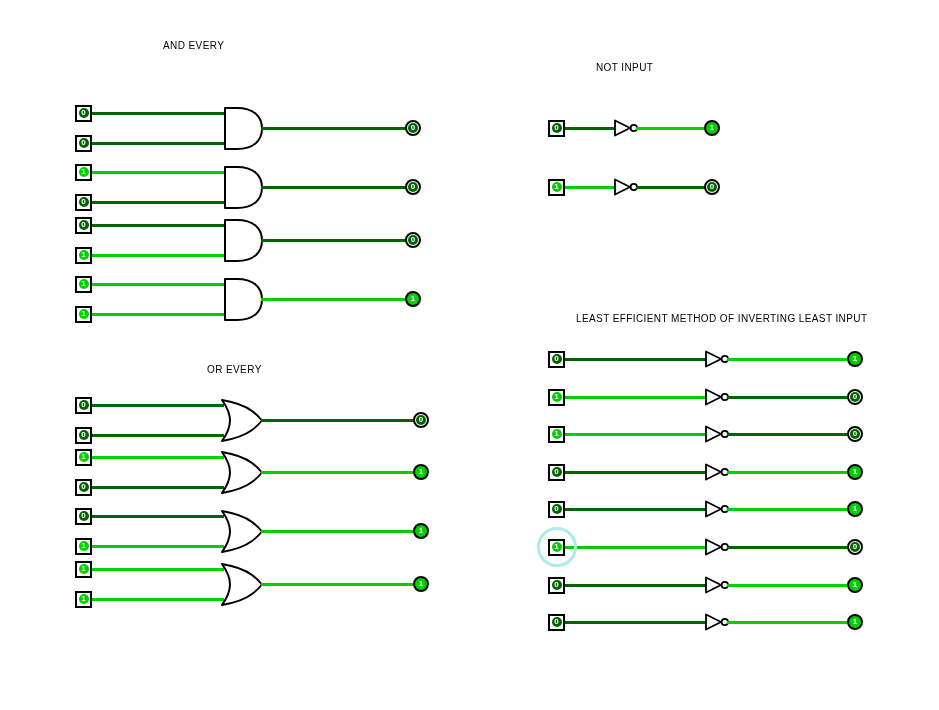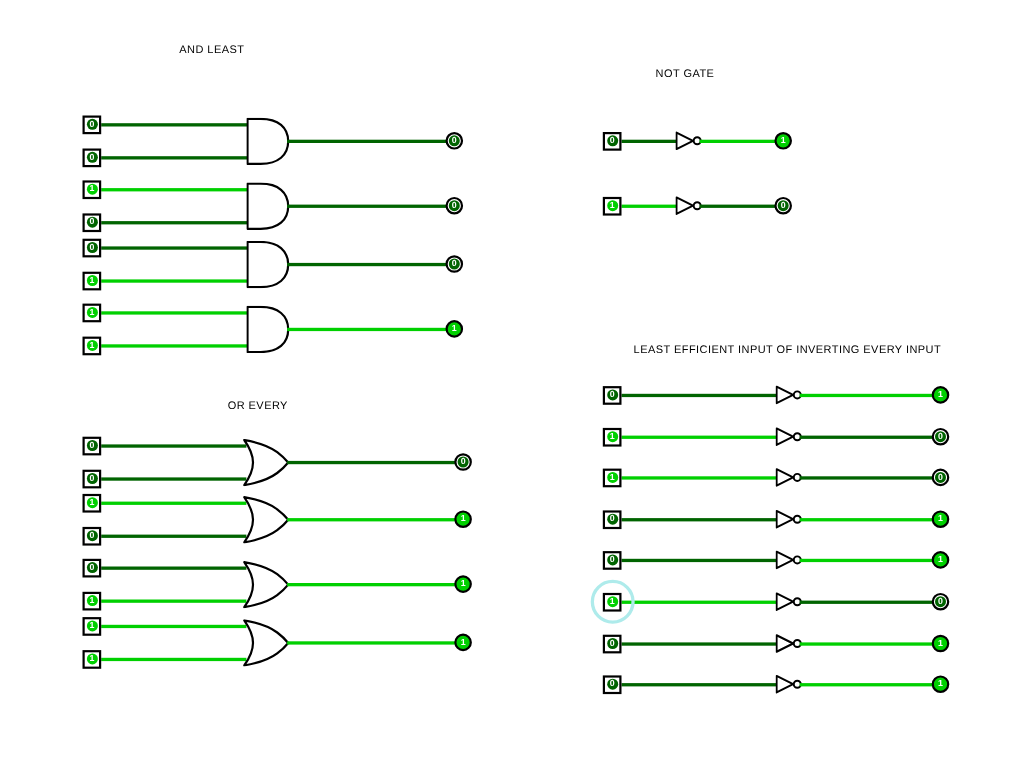--- a/index.html
+++ b/index.html
@@ -29,24 +29,24 @@
   .halo {
     position:absolute; width:34px; height:34px; border-radius:50%;
     border:3px solid #AEEBEB; box-sizing:content-box;
   }
   .gate { position:absolute; line-height:0; }
 </style>
 </head>
 <body>
 
 <div id="canvas">
-  <div class="title" style="left: 163px; top: 40px;">AND LEAST</div>
+  <div class="title" style="left: 163px; top: 40px;">AND EVERY</div>
   <div class="title" style="left: 207px; top: 364px;">OR EVERY</div>
-  <div class="title" style="left: 596px; top: 62px;">NOT GATE</div>
-  <div class="title" style="left: 576px; top: 313px;">LEAST EFFICIENT INPUT OF INVERTING EVERY INPUT</div>
+  <div class="title" style="left: 596px; top: 62px;">NOT INPUT</div>
+  <div class="title" style="left: 576px; top: 313px;">LEAST EFFICIENT METHOD OF INVERTING LEAST INPUT</div>
 <div class="wire" style="left: 91px; top: 111.5px; width: 135px; background: rgb(0, 100, 0);"></div>
     <div class="pin-in" style="left: 75px; top: 104.5px;">
       <div class="disc" style="background: rgb(0, 100, 0);">0</div>
     </div>
     <div class="wire" style="left: 91px; top: 141.5px; width: 135px; background: rgb(0, 100, 0);"></div>
     <div class="pin-in" style="left: 75px; top: 134.5px;">
       <div class="disc" style="background: rgb(0, 100, 0);">0</div>
     </div>
     <div class="gate" style="left: 224px; top: 106.5px;"><svg width="40" height="43" viewBox="0 0 40 43" fill="#fff" stroke="#000000" stroke-width="2" stroke-linejoin="round">
         <path d="M1 1 H13 C29 1 38 9 38 21.5 C38 34 29 42 13 42 H1 Z"></path>

